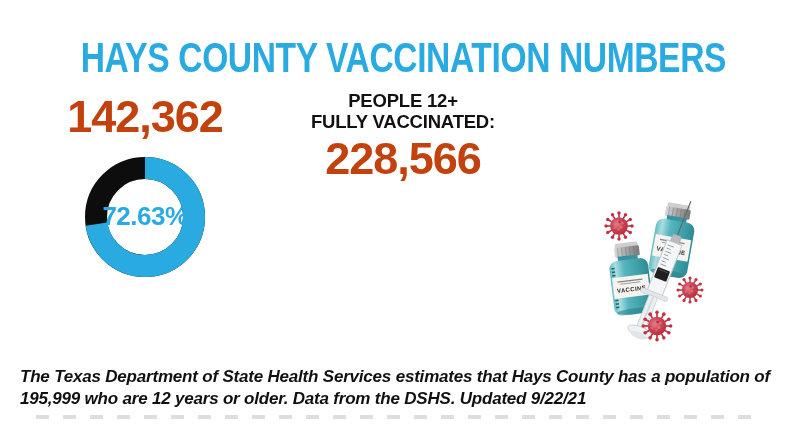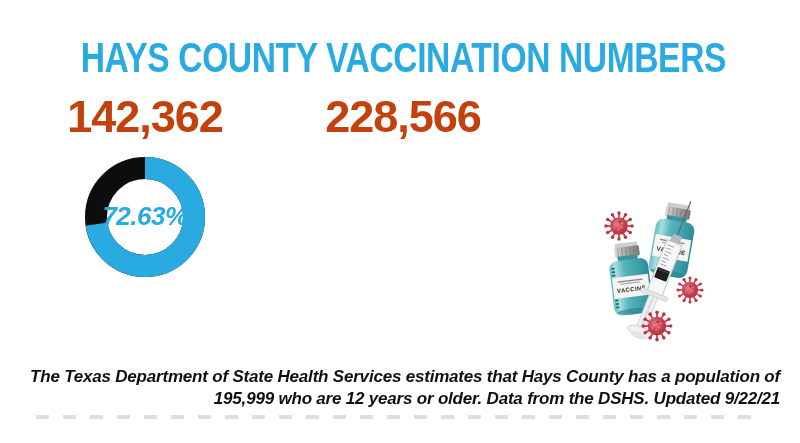--- a/index.html
+++ b/index.html
@@ -20,26 +20,26 @@
   }
   .stat-value {
     margin-top:4px; font-size:45px; font-weight:bold; color:#c2410c;
     letter-spacing:-1px; line-height:1.02;
   }
   .donut { position:relative; width:120px; height:120px; margin:17px auto 0; }
   .donut svg { width:120px; height:120px; display:block; }
   .donut-label {
     position:absolute; left:0; top:0; width:120px; height:120px;
     display:flex; align-items:center; justify-content:center;
-    font-size:26px; font-weight:bold; color:#29abe2; letter-spacing:-0.5px;font-style:italic;
+    font-size:26px; font-weight:bold; color:#29abe2; letter-spacing:-0.5px;
   }
   #col2 .donut-label { font-size:30px; }
   .illus { position:absolute; left:588px; top:192px; width:176px; height:168px; }
   .footnote {
-    position:absolute; left:20px; right:20px; top:366px; margin:0; text-align:right;
+    position:absolute; left:20px; right:20px; top:366px; margin:0; text-align:left;
     font-size:17px; font-style:italic; font-weight:600; color:#101010;
     line-height:1.3; white-space:pre-line; letter-spacing:-0.2px;
   }
   .cutoff-remnant {
     position:absolute; top:415px; left:36px; right:36px; height:4px; opacity:.13;
     background:repeating-linear-gradient(90deg,#000 0 13px,transparent 13px 27px);
   }
 </style>
 </head>
 <body>
@@ -55,20 +55,22 @@
     <div class="donut">
       <svg viewBox="0 0 120 120">
         <circle cx="60" cy="60" r="49" fill="none" stroke="#0d0d0d" stroke-width="22"></circle>
         <circle cx="60" cy="60" r="49" fill="none" stroke="#29abe2" stroke-width="22" pathLength="100" transform="rotate(-90 60 60)" stroke-dasharray="72.63 27.370000000000005"></circle>
       </svg>
       <div class="donut-label">72.63%</div>
     </div>
   </section>
 
   <section class="col" id="col2">
+    <div class="stat-label">PEOPLE 12+
+FULLY VACCINATED:</div>
     <div class="stat-value">228,566</div>
   </section>
 
 
   <svg class="illus" viewBox="588 192 176 168">
     <defs>
       <linearGradient id="tealGrad" x1="0" y1="0" x2="1" y2="0">
         <stop offset="0" stop-color="#63bcc4"></stop>
         <stop offset="0.16" stop-color="#a9dde1"></stop>
         <stop offset="0.38" stop-color="#55b4bd"></stop>

